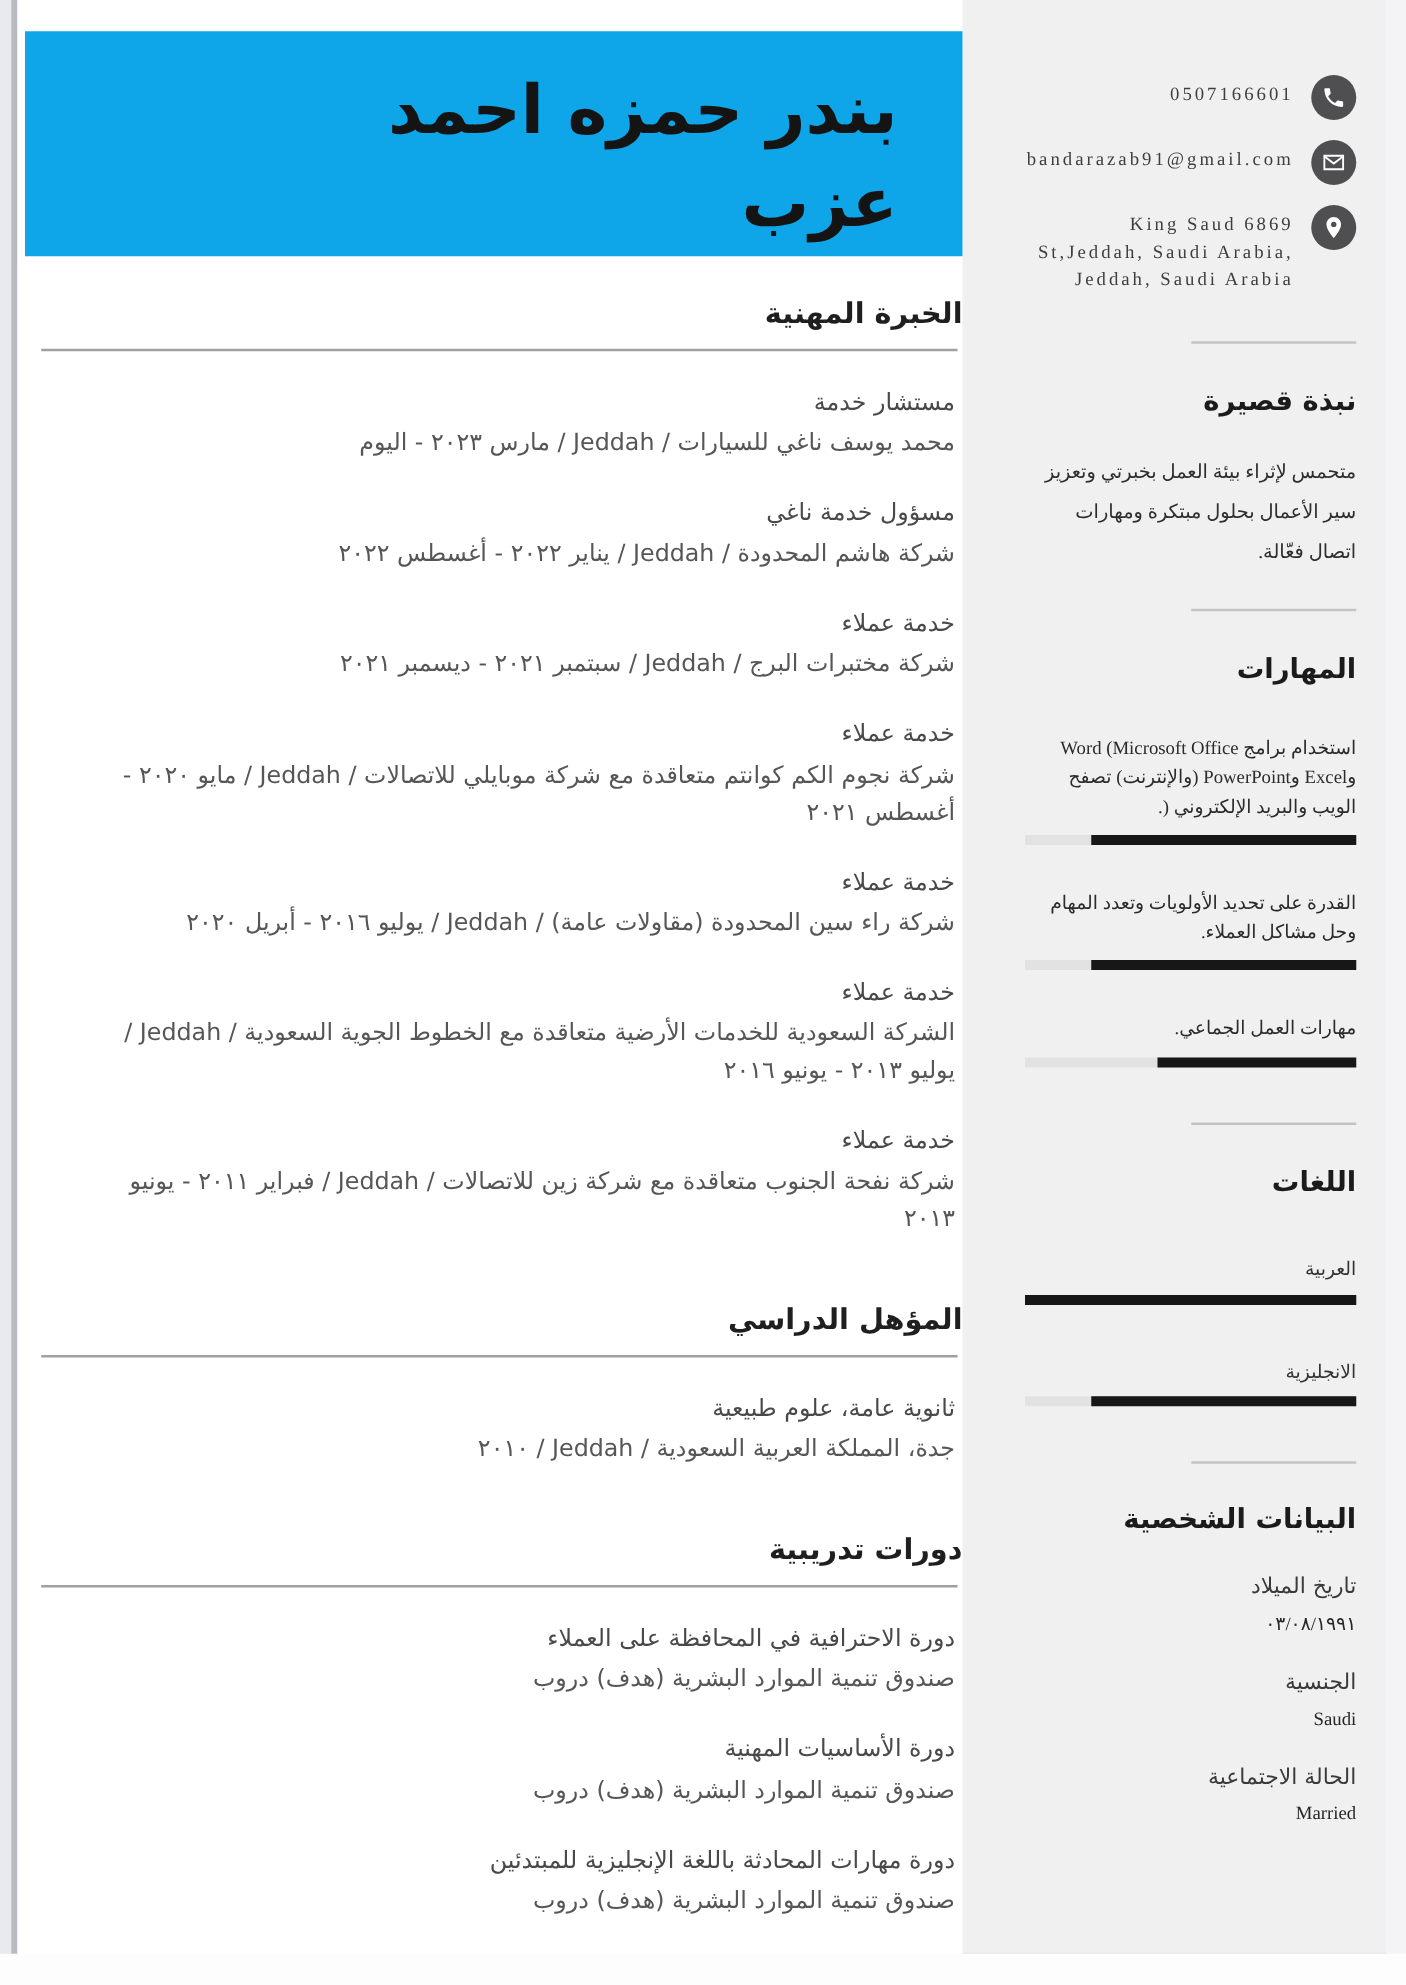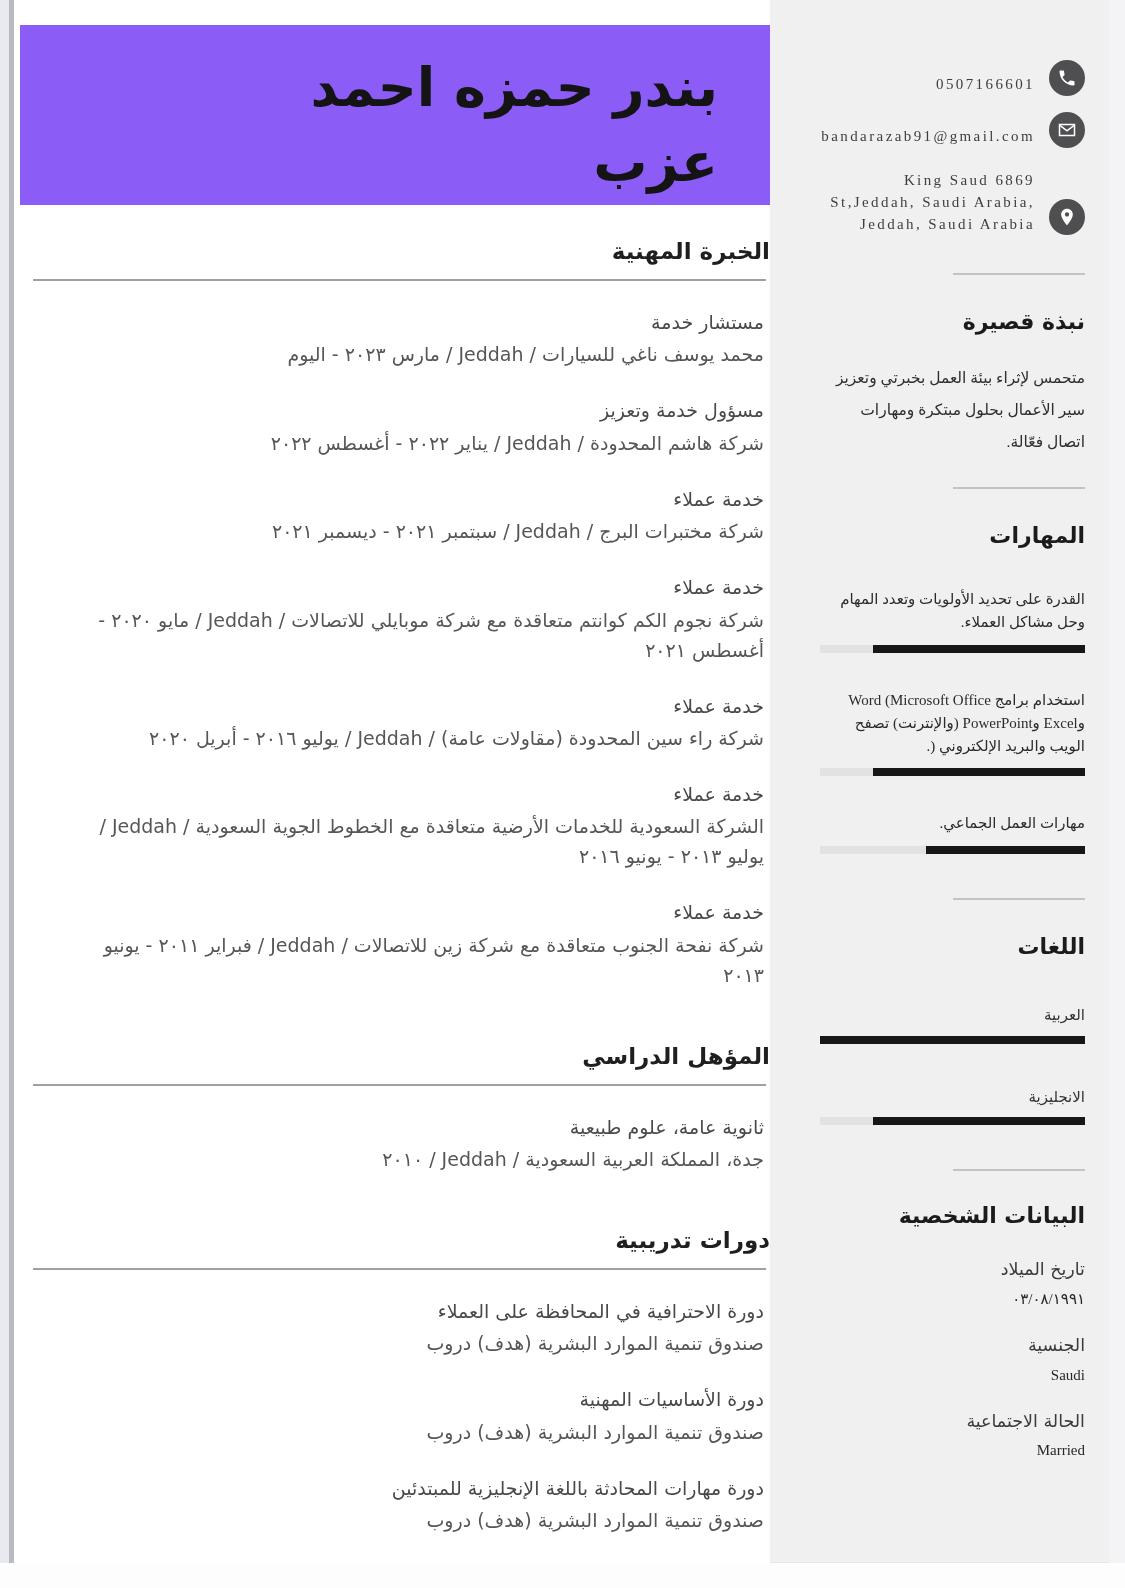--- a/index.html
+++ b/index.html
@@ -10,39 +10,39 @@
   
   .edge-left  { position:absolute; left:0; top:0; width:9px;  height:1563px; background:#e9e9f0; }
   .edge-line  { position:absolute; left:9px; top:0; width:5px; height:1563px; background:#b9b9c2; }
   .edge-right { position:absolute; left:1109px; top:0; width:16px; height:1563px; background:#f4f4f7; }
 
   
   .page { position:absolute; left:14px; top:0; width:1095px; height:1563px; background:#ffffff; }
 
   
   .main { position:absolute; top:0; left:0; width:756px; direction:rtl; }
-  .name-block { width:750px; margin:25px 0 0 6px; height:180px; background:#8b5cf6;
+  .name-block { width:750px; margin:25px 0 0 6px; height:180px; background:#0ea5e9;
                 padding:26px 52px 0 20px; }
   .name { font-size:54px; font-weight:800; line-height:1.38; color:#141414;
           white-space:pre-line; text-align:right; letter-spacing:0; }
 
   .m-section { margin-top:32px; }
   .m-section.gap-lg { margin-top:52px; }
   .m-head { font-size:23px; font-weight:700; color:#1f1f1f; padding-left:0; padding-right:0; line-height:1.3; }
   .m-rule { height:2px; background:#a0a0a0; margin:12px 4px 0 19px; }
 
   .entry { margin-top:26px; padding-right:6px; padding-left:46px; }
   .entry-title { font-size:19px; color:#494949; line-height:1.6; }
   .entry-line  { font-size:19px; color:#565656; line-height:1.58; margin-top:2px; }
 
   
   .sidebar { position:absolute; top:0; right:0; width:339px; height:1563px; background:#f0f0f1;
              padding:0 24px 0 50px; direction:rtl; border-bottom:1px solid #e7e7e9; }
 
-  .c-row { display:flex; align-items:flex-end; margin-top:16px; }
+  .c-row { display:flex; align-items:flex-start; margin-top:16px; }
   .c-row.first { margin-top:60px; }
   .c-icon { flex:0 0 36px; width:36px; height:36px; border-radius:50%; background:#4f4f51;
             display:flex; align-items:center; justify-content:center; margin-left:14px; }
   .c-icon svg { width:20px; height:20px; display:block; }
   .c-text { direction:ltr; text-align:right; width:215px;
             font-family:"Liberation Serif","DejaVu Serif",serif;
             font-size:15px; letter-spacing:2.4px; color:#3e3e3e; line-height:1.45; margin-top:6px; }
   .c-text.break { word-break:break-all; }
 
   .s-rule { height:2px; background:#c3c3c4; width:132px; margin-top:38px; }
@@ -109,27 +109,27 @@
       <div class="s-rule"></div>
 
       <h2 class="s-head">نبذة قصيرة</h2>
       <p class="summary-text">متحمس لإثراء بيئة العمل بخبرتي وتعزيز سير الأعمال بحلول مبتكرة ومهارات اتصال فعّالة.</p>
 
       <div class="s-rule" style="margin-top:30px;"></div>
 
       <h2 class="s-head">المهارات</h2>
 
       <div class="skill">
+        <div class="skill-text">استخدام برامج Word (Microsoft Office وExcel وPowerPoint (والإنترنت) تصفح الويب والبريد الإلكتروني (.</div>
+        <div class="bar">
+            <div class="bar-fill" style="width: 80%;"></div>
+          </div>
+      </div>
+      <div class="skill">
         <div class="skill-text">القدرة على تحديد الأولويات وتعدد المهام وحل مشاكل العملاء.</div>
-        <div class="bar">
-            <div class="bar-fill" style="width: 80%;"></div>
-          </div>
-      </div>
-      <div class="skill">
-        <div class="skill-text">استخدام برامج Word (Microsoft Office وExcel وPowerPoint (والإنترنت) تصفح الويب والبريد الإلكتروني (.</div>
         <div class="bar">
             <div class="bar-fill" style="width: 80%;"></div>
           </div>
       </div>
       <div class="skill">
         <div class="skill-text">مهارات العمل الجماعي.</div>
         <div class="bar">
             <div class="bar-fill" style="width: 60%;"></div>
           </div>
       </div>
@@ -178,21 +178,21 @@
 
       <section class="m-section">
         <h2 class="m-head">الخبرة المهنية</h2>
         <div class="m-rule"></div>
 
         <div class="entry">
           <div class="entry-title">مستشار خدمة</div>
           <div class="entry-line">محمد يوسف ناغي للسيارات / Jeddah / مارس ٢٠٢٣ - اليوم</div>
         </div>
         <div class="entry">
-          <div class="entry-title">مسؤول خدمة وتعزيز</div>
+          <div class="entry-title">مسؤول خدمة ناغي</div>
           <div class="entry-line">شركة هاشم المحدودة / Jeddah / يناير ٢٠٢٢ - أغسطس ٢٠٢٢</div>
         </div>
         <div class="entry">
           <div class="entry-title">خدمة عملاء</div>
           <div class="entry-line">شركة مختبرات البرج / Jeddah / سبتمبر ٢٠٢١ - ديسمبر ٢٠٢١</div>
         </div>
         <div class="entry">
           <div class="entry-title">خدمة عملاء</div>
           <div class="entry-line">شركة نجوم الكم كوانتم متعاقدة مع شركة موبايلي للاتصالات / Jeddah / مايو ٢٠٢٠ - أغسطس ٢٠٢١</div>
         </div>

